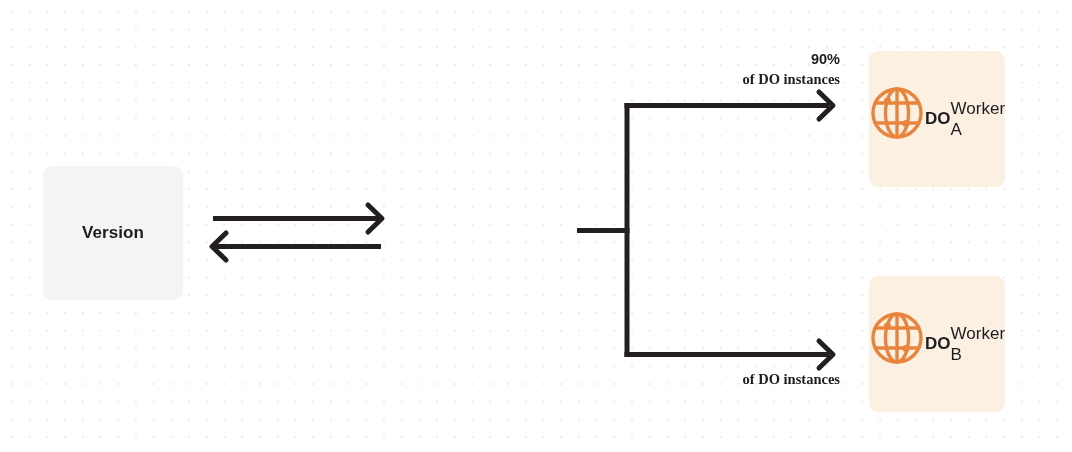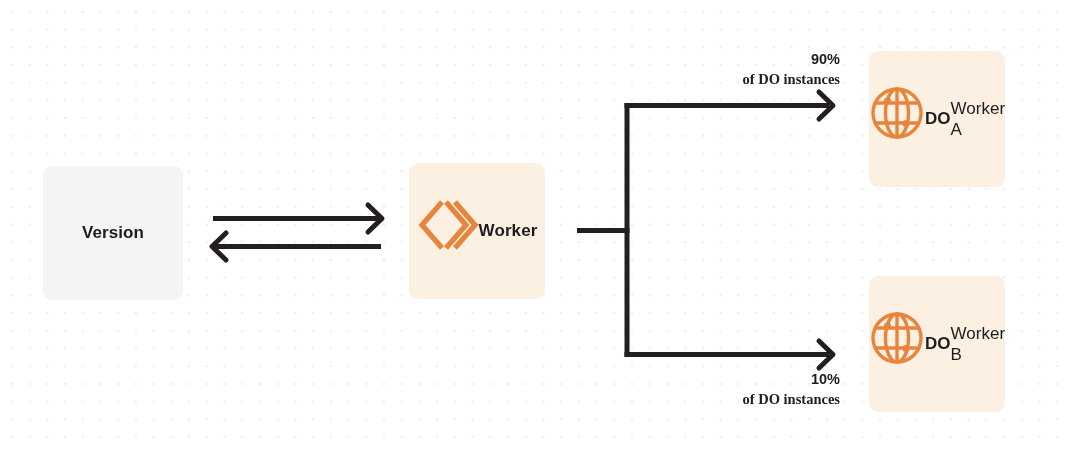--- a/index.html
+++ b/index.html
@@ -159,33 +159,20 @@
     <g>
       <line x1="624.5" y1="354.5" x2="829" y2="354.5" stroke="#231f20" stroke-width="5" stroke-linecap="butt"></line>
       <polyline points="819,341 833,354.5 819,368" fill="none" stroke="#231f20" stroke-width="5" stroke-linecap="round" stroke-linejoin="round"></polyline>
     </g>
   </svg>
 
   <div class="node node-client">
     <span class="node-title">Version</span>
   </div>
 
-  <div class="node node-worker">
-    <span class="node-icon worker-icon-wrap">
-      <svg width="62" height="62" viewBox="0 0 62 62" xmlns="http://www.w3.org/2000/svg" aria-hidden="true">
-
-        <polyline points="25,8 5,31 25,54" fill="none" stroke="#e8843c" stroke-width="5.2" stroke-linecap="butt" stroke-linejoin="miter"></polyline>
-
-        <polyline points="29,8 49,31 29,54" fill="none" stroke="#e8843c" stroke-width="5.2" stroke-linecap="butt" stroke-linejoin="miter"></polyline>
-
-        <polyline points="38,8 58,31 38,54" fill="none" stroke="#e8843c" stroke-width="5.2" stroke-linecap="butt" stroke-linejoin="miter"></polyline>
-      </svg>
-    </span>
-    <span class="node-title">Worker</span>
-  </div>
 
   <div class="node node-do-a">
     <span class="node-icon do-icon-wrap">
       <svg width="56" height="56" viewBox="0 0 56 56" xmlns="http://www.w3.org/2000/svg" aria-hidden="true">
         <g fill="none" stroke="#e8843c" stroke-width="3.4">
           <circle cx="28" cy="28" r="24"></circle>
           <line x1="28" y1="4" x2="28" y2="52"></line>
           <ellipse cx="28" cy="28" rx="11.5" ry="24"></ellipse>
           <line x1="6.2" y1="18" x2="49.8" y2="18"></line>
           <line x1="6.2" y1="38" x2="49.8" y2="38"></line>
@@ -215,17 +202,16 @@
     <span class="node-title">DO</span>
     <span class="node-subtitle">Worker B</span>
   </div>
 
   <div class="edge-label label-top">
     <span class="pct">90%</span>
     <span class="sub">of DO instances</span>
   </div>
 
   <div class="edge-label label-bottom">
-    <span class="pct">10%</span>
     <span class="sub">of DO instances</span>
   </div>
 
 </div>
 
 </body></html>

